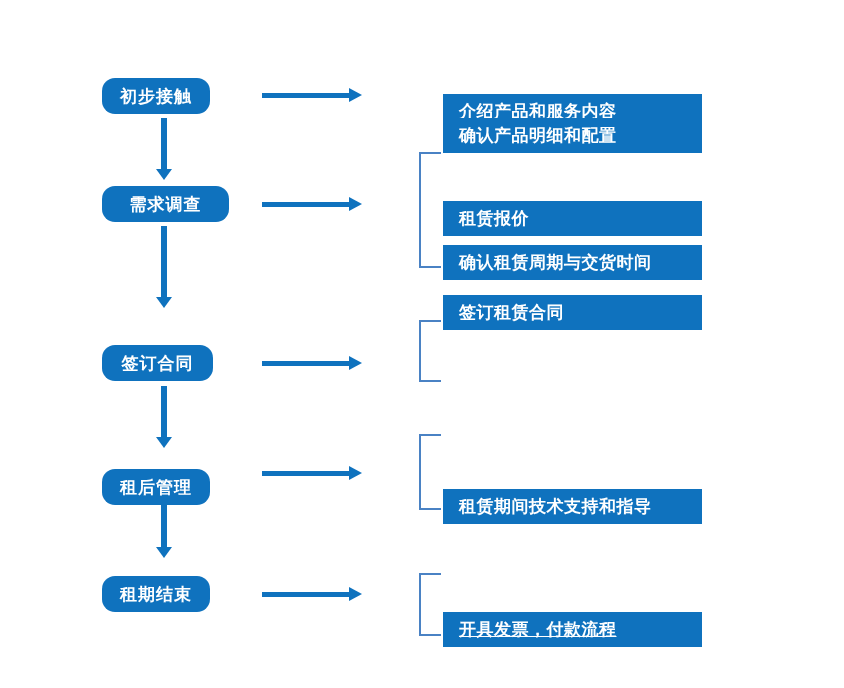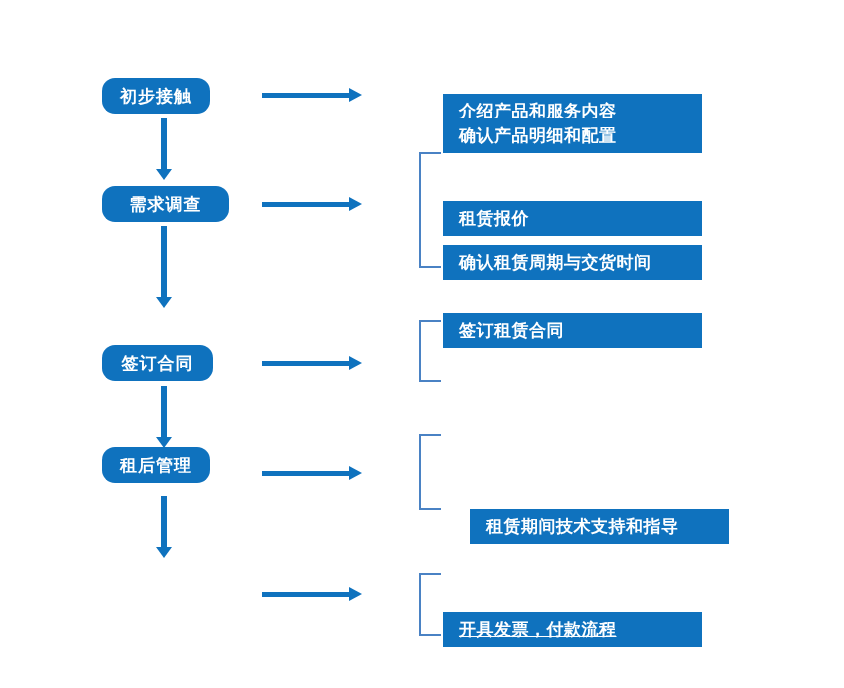--- a/index.html
+++ b/index.html
@@ -172,38 +172,39 @@
     <div class="head"></div>
   </div>
 
   <div class="arrow-down" style="left:156px; top:386px; height:62px;">
     <div class="shaft" style="height:51px;"></div>
     <div class="head"></div>
   </div>
 
   <div class="bracket" style="top:320px; height:62px;"></div>
 
-  <div class="box detail-box" style="top:313px;">签订租赁合同</div>
-
-  <div class="box stage-box" style="left:102px; top:447px; width:108px;">租后管理</div>
+  <div class="box detail-box" style="top:295px;">签订租赁合同</div>
+
+  <div class="box stage-box" style="left:102px; top:469px; width:108px;">租后管理</div>
 
   <div class="arrow-right" style="left:262px; top:466px;">
     <div class="shaft"></div>
     <div class="head"></div>
   </div>
 
   <div class="arrow-down" style="left:156px; top:496px; height:62px;">
     <div class="shaft" style="height:51px;"></div>
     <div class="head"></div>
   </div>
 
   <div class="bracket" style="top:434px; height:76px;"></div>
 
-  <div class="box detail-box" style="top:509px;margin-left:27px;">租赁期间技术支持和指导</div>
-
+  <div class="box detail-box" style="top:489px;">租赁期间技术支持和指导</div>
+
+  <div class="box stage-box" style="left:102px; top:576px; width:108px;">租期结束</div>
 
   <div class="arrow-right" style="left:262px; top:587px;">
     <div class="shaft"></div>
     <div class="head"></div>
   </div>
 
   <div class="bracket" style="top:573px; height:63px;"></div>
 
   <div class="box detail-box" style="top:612px;text-decoration:underline;">开具发票，付款流程</div>
 

